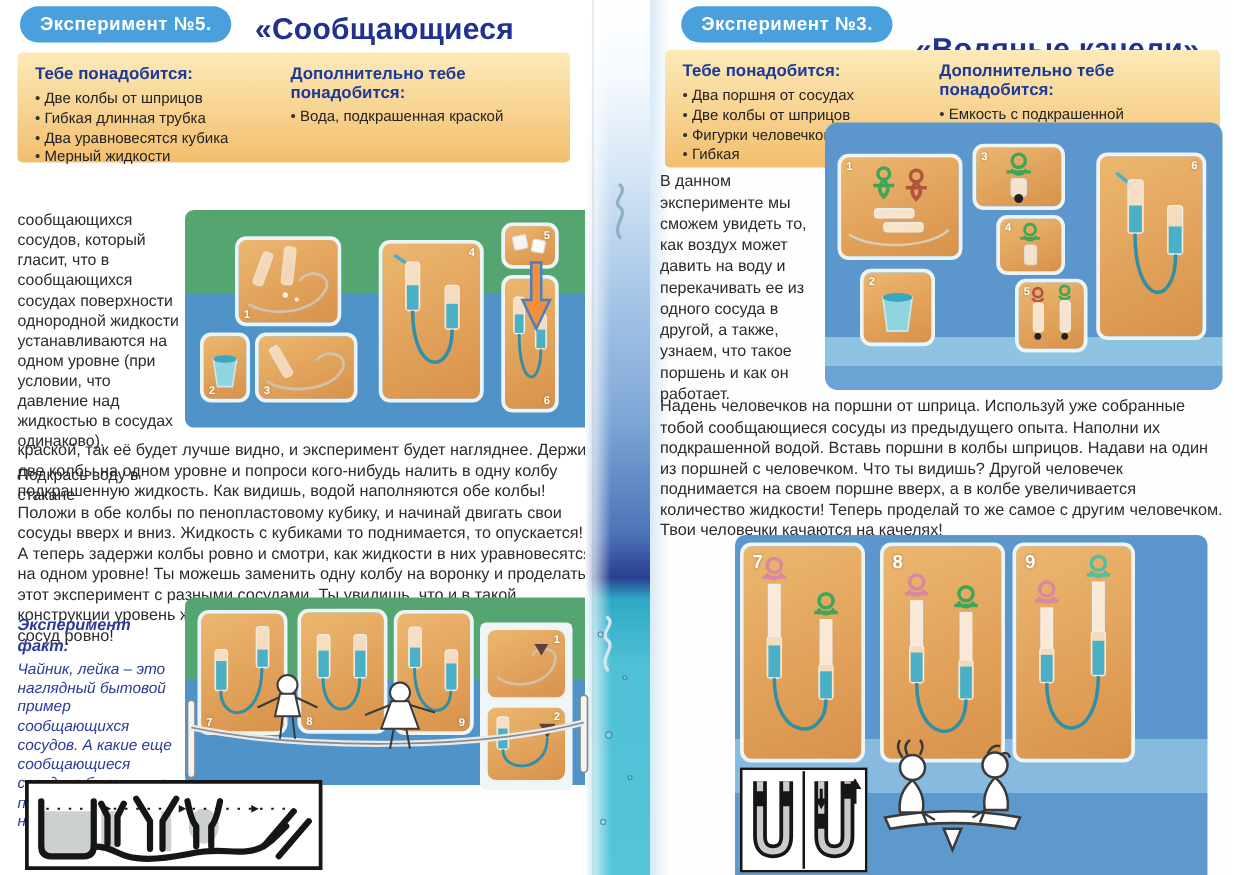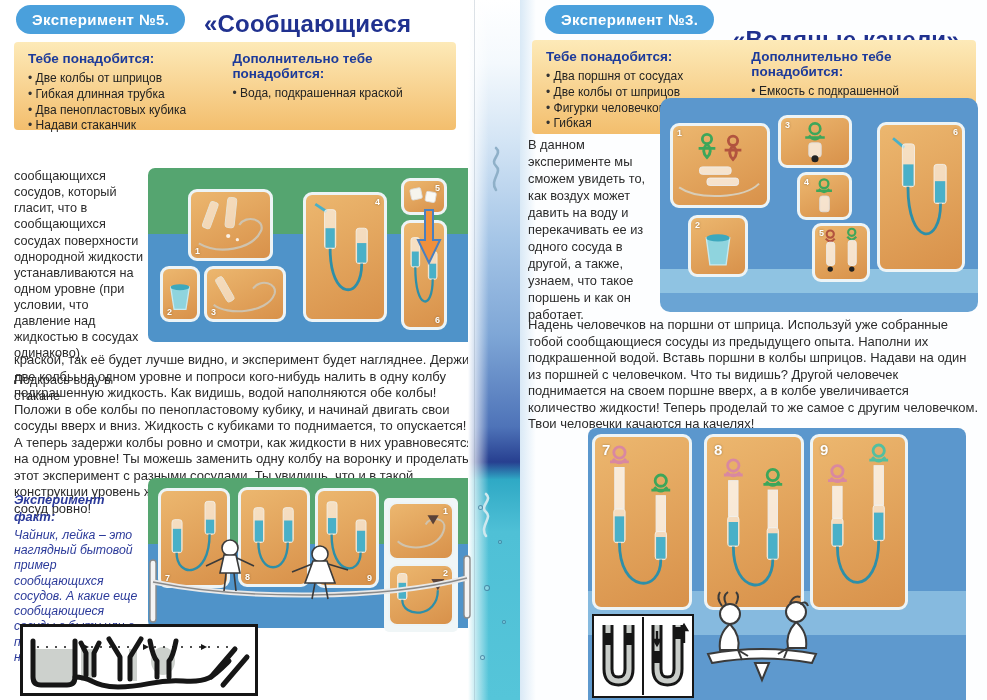--- a/index.html
+++ b/index.html
@@ -81,22 +81,22 @@
 
     <div class="badge" style="left:16px; top:5px;">Эксперимент  №5.</div>
     <div class="title" style="left:204px; top:10px;">«Сообщающиеся сосуды»</div>
 
     <div class="mats" style="left:14px; top:42px; width:442px; height:88px;">
       <div class="mats-col1">
         <div class="mats-h">Тебе понадобится:</div>
         <ul>
           <li>Две колбы от шприцов</li>
           <li>Гибкая  длинная трубка</li>
-          <li>Два пенопластовых кубика</li>
-          <li>Надави стаканчик</li>
+          <li>Два уравновесятся кубика</li>
+          <li>Мерный жидкости</li>
         </ul>
       </div>
       <div class="mats-col2">
         <div class="mats-h">Дополнительно тебе понадобится:</div>
         <ul>
           <li>Вода, подкрашенная краской</li>
         </ul>
       </div>
     </div>
 

